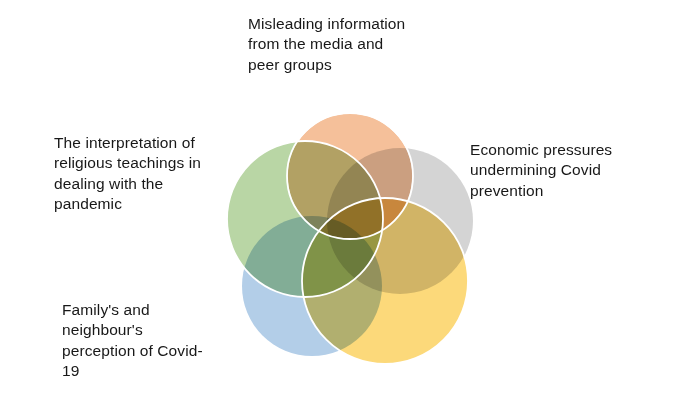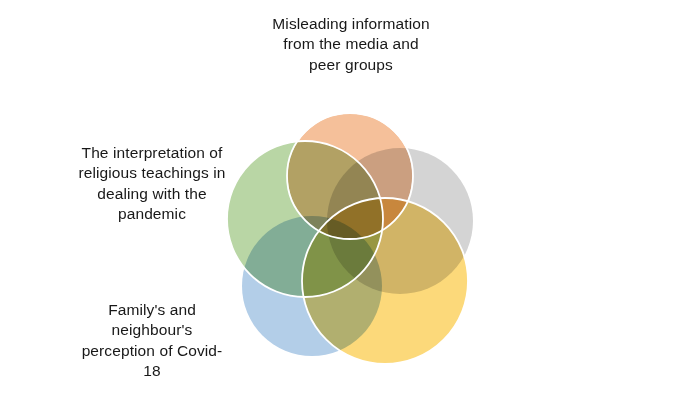--- a/index.html
+++ b/index.html
@@ -26,26 +26,25 @@
     height: 400px;
   }
   .venn-circle {
     mix-blend-mode: multiply;
   }
   .label {
     position: absolute;
     color: #181818;
     font-size: 15.5px;
     line-height: 1.32;
-    text-align: center;
     white-space: pre-line;
     letter-spacing: 0.1px;
   }
   #label-top      { left: 248px; top: 14px;  width: 206px; }
-  #label-left     { left: 54px;  top: 133px; width: 196px; margin-top: 10px; }
+  #label-left     { left: 54px;  top: 133px; width: 196px; }
   #label-right    { left: 470px; top: 140px; width: 182px; }
   #label-bottomleft  { left: 62px;  top: 300px; width: 180px; }
   #label-bottomright { left: 470px; top: 301px; width: 180px; }
 </style>
 </head>
 <body>
 
 <div id="canvas">
 
   <svg id="venn-svg" viewBox="0 0 700 400">
@@ -57,25 +56,28 @@
 
     <circle cx="350" cy="176" r="63" fill="none" stroke="#ffffff" stroke-width="1.8"></circle>
     <circle cx="305" cy="219" r="78" fill="none" stroke="#ffffff" stroke-width="1.8"></circle>
     <circle cx="385" cy="281" r="83" fill="none" stroke="#ffffff" stroke-width="1.8"></circle>
   </svg>
 
   <div class="label" id="label-top">Misleading information
 from the media and
 peer groups</div>
 
+  <div class="label" id="label-right">Economic pressures
+undermining Covid
+prevention</div>
 
   <div class="label" id="label-left">The interpretation of
 religious teachings in
 dealing with the
 pandemic</div>
 
   <div class="label" id="label-bottomleft">Family's and
 neighbour's
 perception of Covid-
-18</div>
+19</div>
 
 
 </div>
 
 </body></html>

